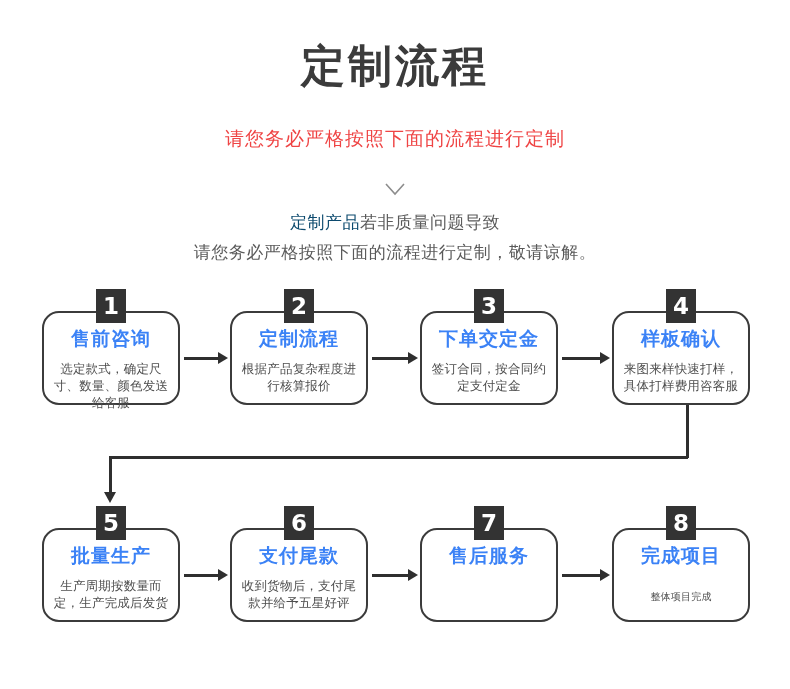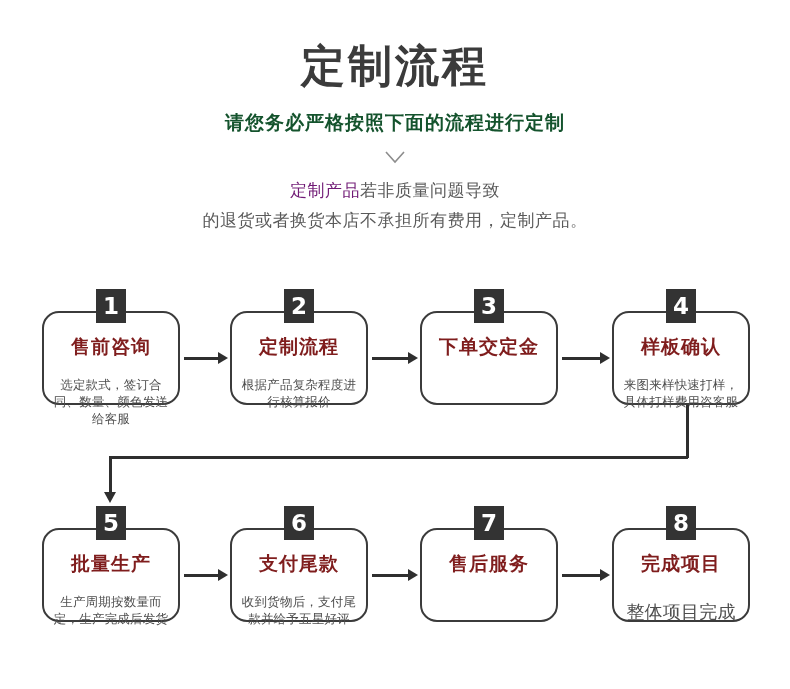--- a/index.html
+++ b/index.html
@@ -14,32 +14,32 @@
   #stage{position:relative;width:627px;height:689px;}
 
   
   .header{position:absolute;left:0;top:0;width:790px;text-align:center;}
   .page-title{
     font-size:44px;font-weight:bold;color:#3b3b3b;
     letter-spacing:3px;line-height:1;
     margin:0;padding-top:44px;
   }
   .page-subtitle{
-    font-size:19px;color:#14532d;font-weight:bold;
-    letter-spacing:1px;margin:0;padding-top:22px;
+    font-size:19px;color:#ef4444;font-weight:normal;
+    letter-spacing:1px;margin:16px;padding-top:22px;
   }
   .chevron{
     margin:0 auto;padding-top:14px;width:22px;height:14px;
     display:block;
   }
   .notice{
     font-size:17px;color:#5a5a5a;line-height:30px;
     margin:0;padding-top:12px;letter-spacing:0.5px;
   }
-  .notice .hl{color:#701a75;text-align:center;}
+  .notice .hl{color:#0c4a6e;text-align:center;}
 
   
   .flow-box{
     position:absolute;
     width:138px;height:94px;
     border:2px solid #3b3b3b;
     border-radius:17px;
     background:#ffffff;
     box-sizing:border-box;
     text-align:center;
@@ -50,29 +50,29 @@
     transform:translateX(-50%);
     width:30px;height:34px;
     background:#333333;
     color:#ffffff;
     font-size:23px;font-weight:bold;
     line-height:34px;
     text-align:center;
     font-family:"DejaVu Sans",sans-serif;
   }
   .box-title{
-    font-size:19px;font-weight:bold;color:#7f1d1d;
+    font-size:19px;font-weight:bold;color:#3b82f6;
     letter-spacing:1px;
-    margin:16px;padding-top:6px;line-height:24px;
+    margin:8px;padding-top:6px;line-height:24px;
   }
   .box-desc{
     font-size:12.5px;color:#4e4e4e;line-height:17px;
     margin:0;padding:2px 4px 0 4px;letter-spacing:0.2px;
   }
-  .box-desc.single{padding-top:12px;font-size:18px;}
+  .box-desc.single{padding-top:12px;font-size:10px;}
 
   
   .h-arrow{position:absolute;height:12px;}
   .h-arrow .shaft{
     position:absolute;left:0;top:5px;height:2.5px;background:#2f2f2f;
   }
   .h-arrow .head{
     position:absolute;top:0;
     width:0;height:0;
     border-top:6px solid transparent;
@@ -98,39 +98,40 @@
   <div class="header">
     <h1 class="page-title">定制流程</h1>
     <p class="page-subtitle">请您务必严格按照下面的流程进行定制</p>
 
     <svg class="chevron" viewBox="0 0 22 14">
       <polyline points="2,2 11,12 20,2" fill="none" stroke="#8d8d8d" stroke-width="1.6"></polyline>
     </svg>
 
     <p class="notice">
       <span class="hl">定制产品</span><span>若非质量问题导致</span><br>
-      <span>的退货或者换货本店不承担所有费用，定制产品。</span>
+      <span>请您务必严格按照下面的流程进行定制，敬请谅解。</span>
     </p>
   </div>
 
   <div class="flow-box" style="left:42px;top:311px;">
     <div class="box-badge">1</div>
     <p class="box-title">售前咨询</p>
-    <p class="box-desc">选定款式，签订合同、数量、颜色发送给客服</p>
+    <p class="box-desc">选定款式，确定尺寸、数量、颜色发送给客服</p>
   </div>
 
   <div class="flow-box" style="left:230px;top:311px;">
     <div class="box-badge">2</div>
     <p class="box-title">定制流程</p>
     <p class="box-desc">根据产品复杂程度进行核算报价</p>
   </div>
 
   <div class="flow-box" style="left:420px;top:311px;">
     <div class="box-badge">3</div>
     <p class="box-title">下单交定金</p>
+    <p class="box-desc">签订合同，按合同约定支付定金</p>
   </div>
 
   <div class="flow-box" style="left:612px;top:311px;">
     <div class="box-badge">4</div>
     <p class="box-title">样板确认</p>
     <p class="box-desc">来图来样快速打样，具体打样费用咨客服</p>
   </div>
 
   <div class="h-arrow" style="left:184px;top:352px;width:44px;">
     <div class="shaft" style="width:34px;"></div>

